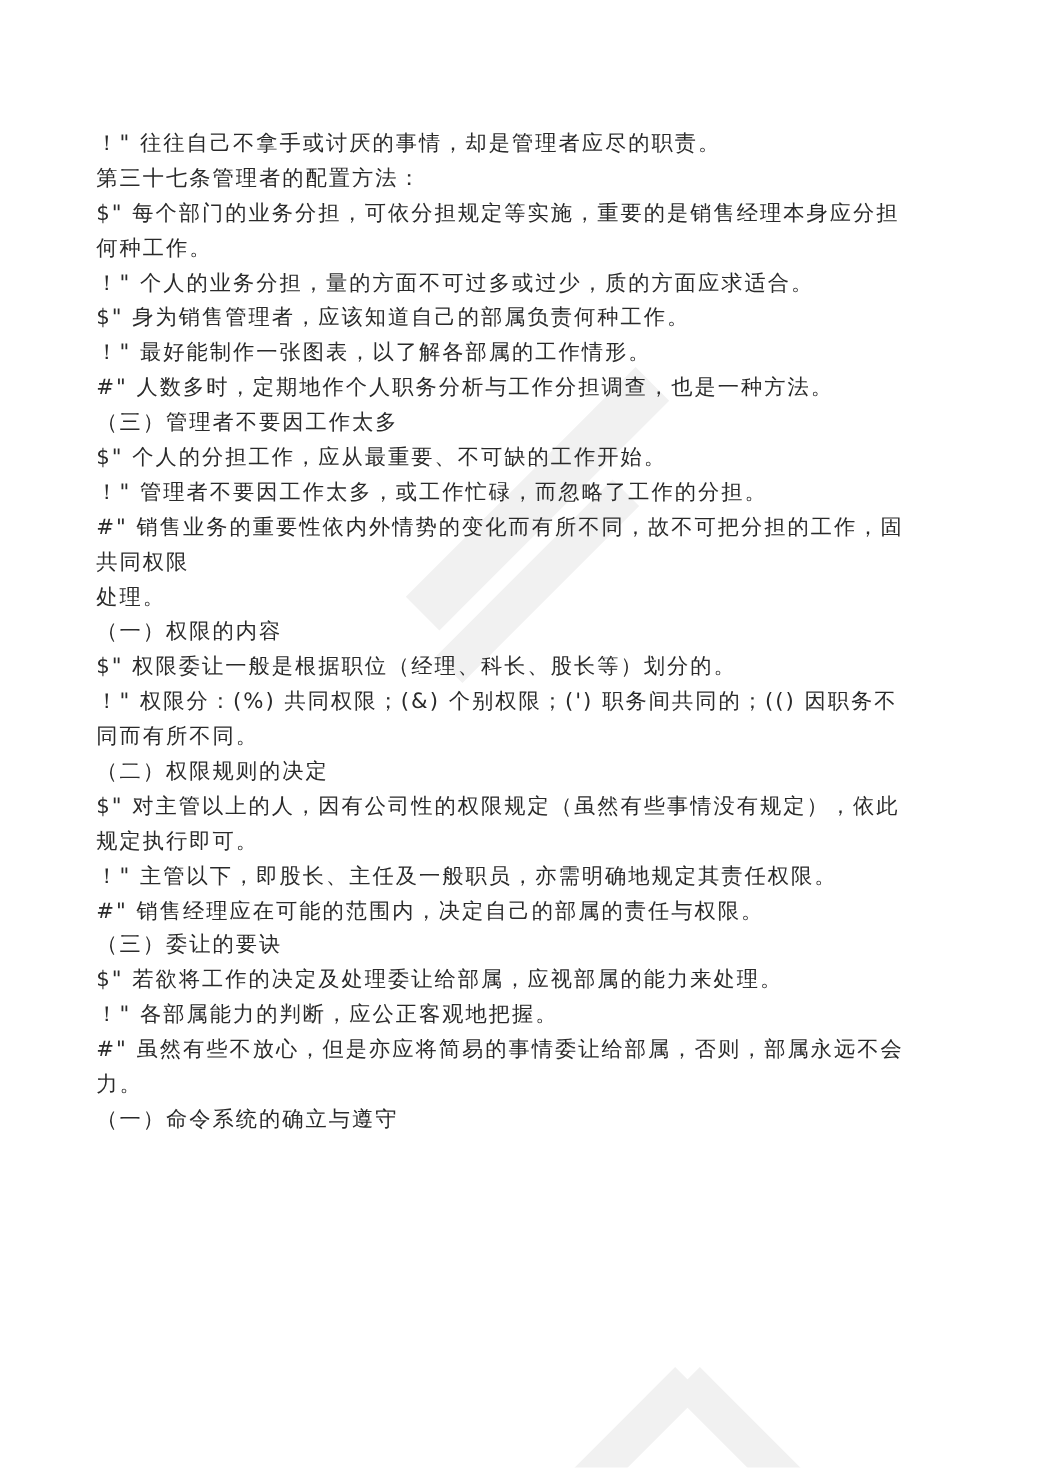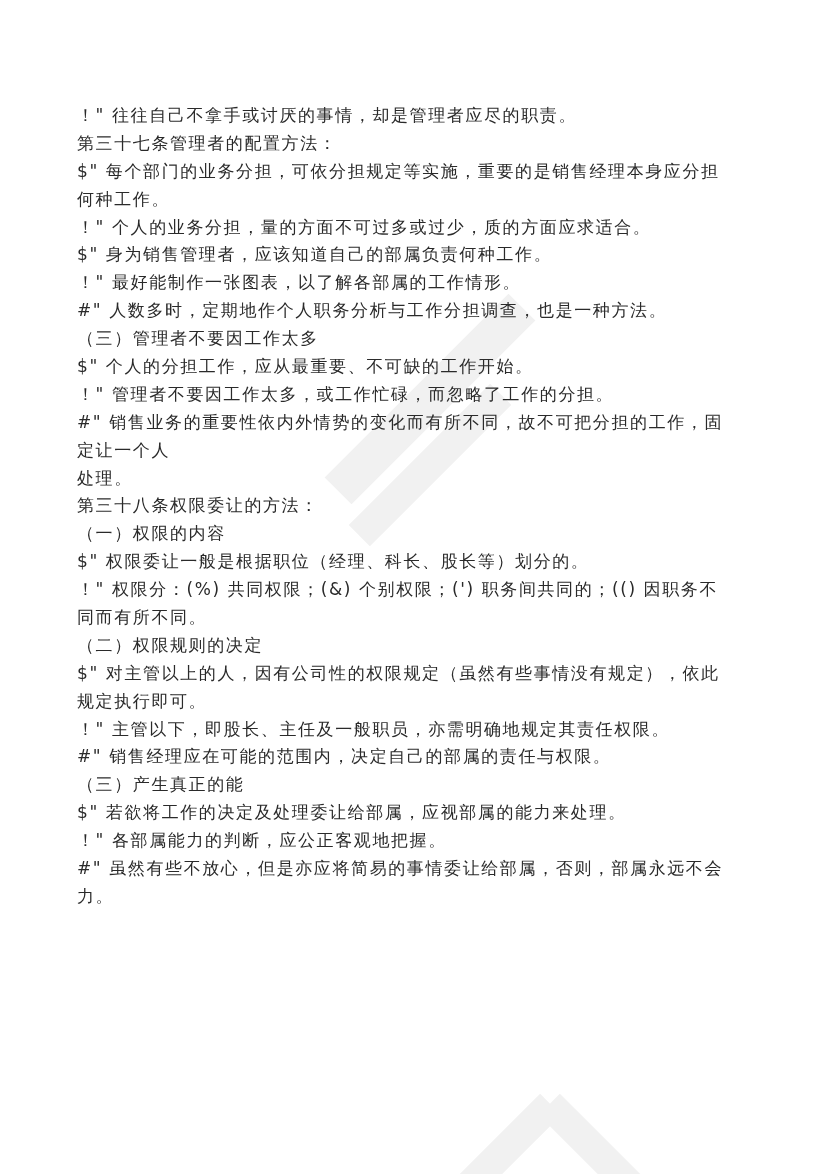--- a/index.html
+++ b/index.html
@@ -63,31 +63,31 @@
     <div class="line">$" 每个部门的业务分担，可依分担规定等实施，重要的是销售经理本身应分担</div>
     <div class="line">何种工作。</div>
     <div class="line">！" 个人的业务分担，量的方面不可过多或过少，质的方面应求适合。</div>
     <div class="line">$" 身为销售管理者，应该知道自己的部属负责何种工作。</div>
     <div class="line">！" 最好能制作一张图表，以了解各部属的工作情形。</div>
     <div class="line">#" 人数多时，定期地作个人职务分析与工作分担调查，也是一种方法。</div>
     <div class="line">（三）管理者不要因工作太多</div>
     <div class="line">$" 个人的分担工作，应从最重要、不可缺的工作开始。</div>
     <div class="line">！" 管理者不要因工作太多，或工作忙碌，而忽略了工作的分担。</div>
     <div class="line">#" 销售业务的重要性依内外情势的变化而有所不同，故不可把分担的工作，固</div>
-    <div class="line">定让一个人</div>
+    <div class="line">共同权限</div>
     <div class="line">处理。</div>
-    <div class="line">第三十八条权限委让的方法：</div>
     <div class="line">（一）权限的内容</div>
     <div class="line">$" 权限委让一般是根据职位（经理、科长、股长等）划分的。</div>
     <div class="line">！" 权限分：(%) 共同权限；(&amp;) 个别权限；(') 职务间共同的；(() 因职务不</div>
     <div class="line">同而有所不同。</div>
     <div class="line">（二）权限规则的决定</div>
     <div class="line">$" 对主管以上的人，因有公司性的权限规定（虽然有些事情没有规定），依此</div>
     <div class="line">规定执行即可。</div>
     <div class="line">！" 主管以下，即股长、主任及一般职员，亦需明确地规定其责任权限。</div>
     <div class="line">#" 销售经理应在可能的范围内，决定自己的部属的责任与权限。</div>
-    <div class="line">（三）产生真正的能</div>
+    <div class="line">（三）委让的要诀</div>
     <div class="line">$" 若欲将工作的决定及处理委让给部属，应视部属的能力来处理。</div>
     <div class="line">！" 各部属能力的判断，应公正客观地把握。</div>
     <div class="line">#" 虽然有些不放心，但是亦应将简易的事情委让给部属，否则，部属永远不会</div>
     <div class="line">力。</div>
+    <div class="line">（一）命令系统的确立与遵守</div>
   </div>
 </div>
 
 </body></html>

